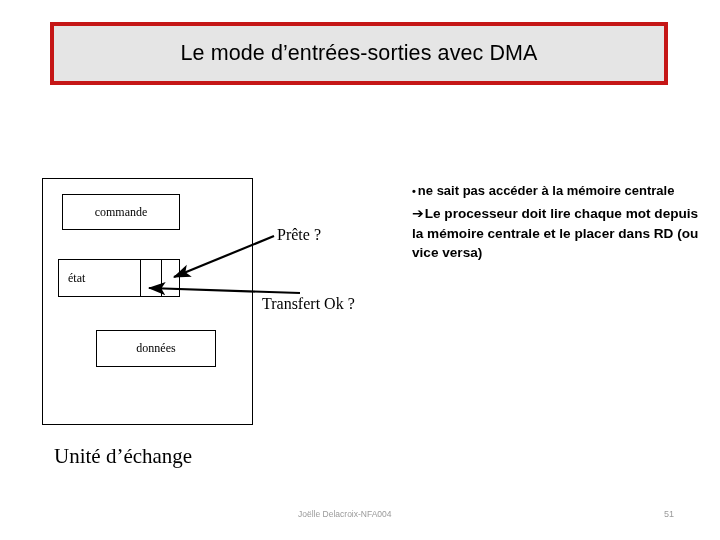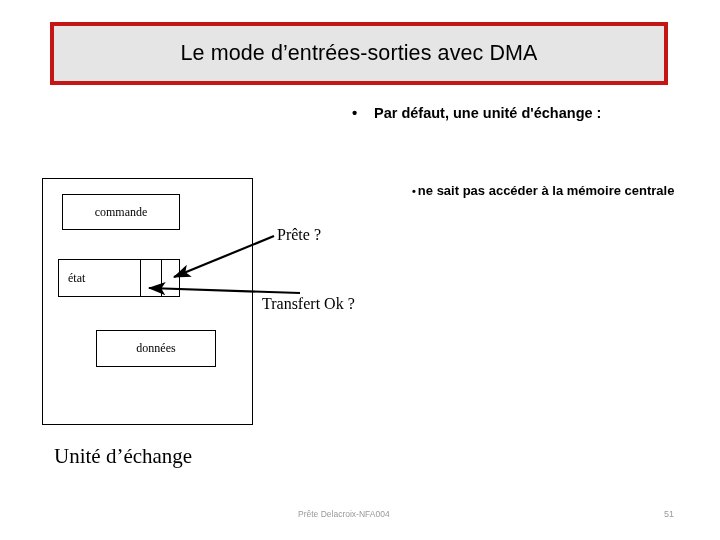--- a/index.html
+++ b/index.html
@@ -202,28 +202,28 @@
 </style>
 </head>
 <body>
 
 <div id="slide">
 
   <div id="title-box">
     <div id="title-text">Le mode d’entrées-sorties avec DMA</div>
   </div>
 
-  <div id="bullet-main">
-    <span class="bdot">•</span><span>Par défaut, une unité d'échange :</span>
-  </div>
 
   <div id="bullet-sub">
     <span class="sdot">•</span><span>ne sait pas accéder à la mémoire centrale</span>
   </div>
 
+  <div class="para" id="para-1">
+    <span class="arrowglyph">➔</span><span>Le processeur doit lire chaque mot depuis la mémoire centrale et le placer dans RD (ou vice versa)</span>
+  </div>
 
 
   <div id="ue-outer"></div>
 
   <div class="reg" id="reg-commande">
     <span>commande</span>
   </div>
 
   <div class="reg" id="reg-etat">
     <span class="etat-label">état</span>
@@ -245,16 +245,16 @@
     </defs>
 
     <line x1="274" y1="236" x2="174" y2="277" stroke="#000000" stroke-width="2.2" marker-end="url(#ah)"></line>
 
     <line x1="300" y1="293" x2="149" y2="288" stroke="#000000" stroke-width="2.2" marker-end="url(#ah)"></line>
   </svg>
 
   <div class="arrow-label" id="lbl-prete">Prête ?</div>
   <div class="arrow-label" id="lbl-transfert">Transfert Ok ?</div>
 
-  <div id="footer-author">Prête Delacroix-NFA004</div>
+  <div id="footer-author">Joëlle Delacroix-NFA004</div>
   <div id="footer-page">51</div>
 
 </div>
 
 </body></html>

